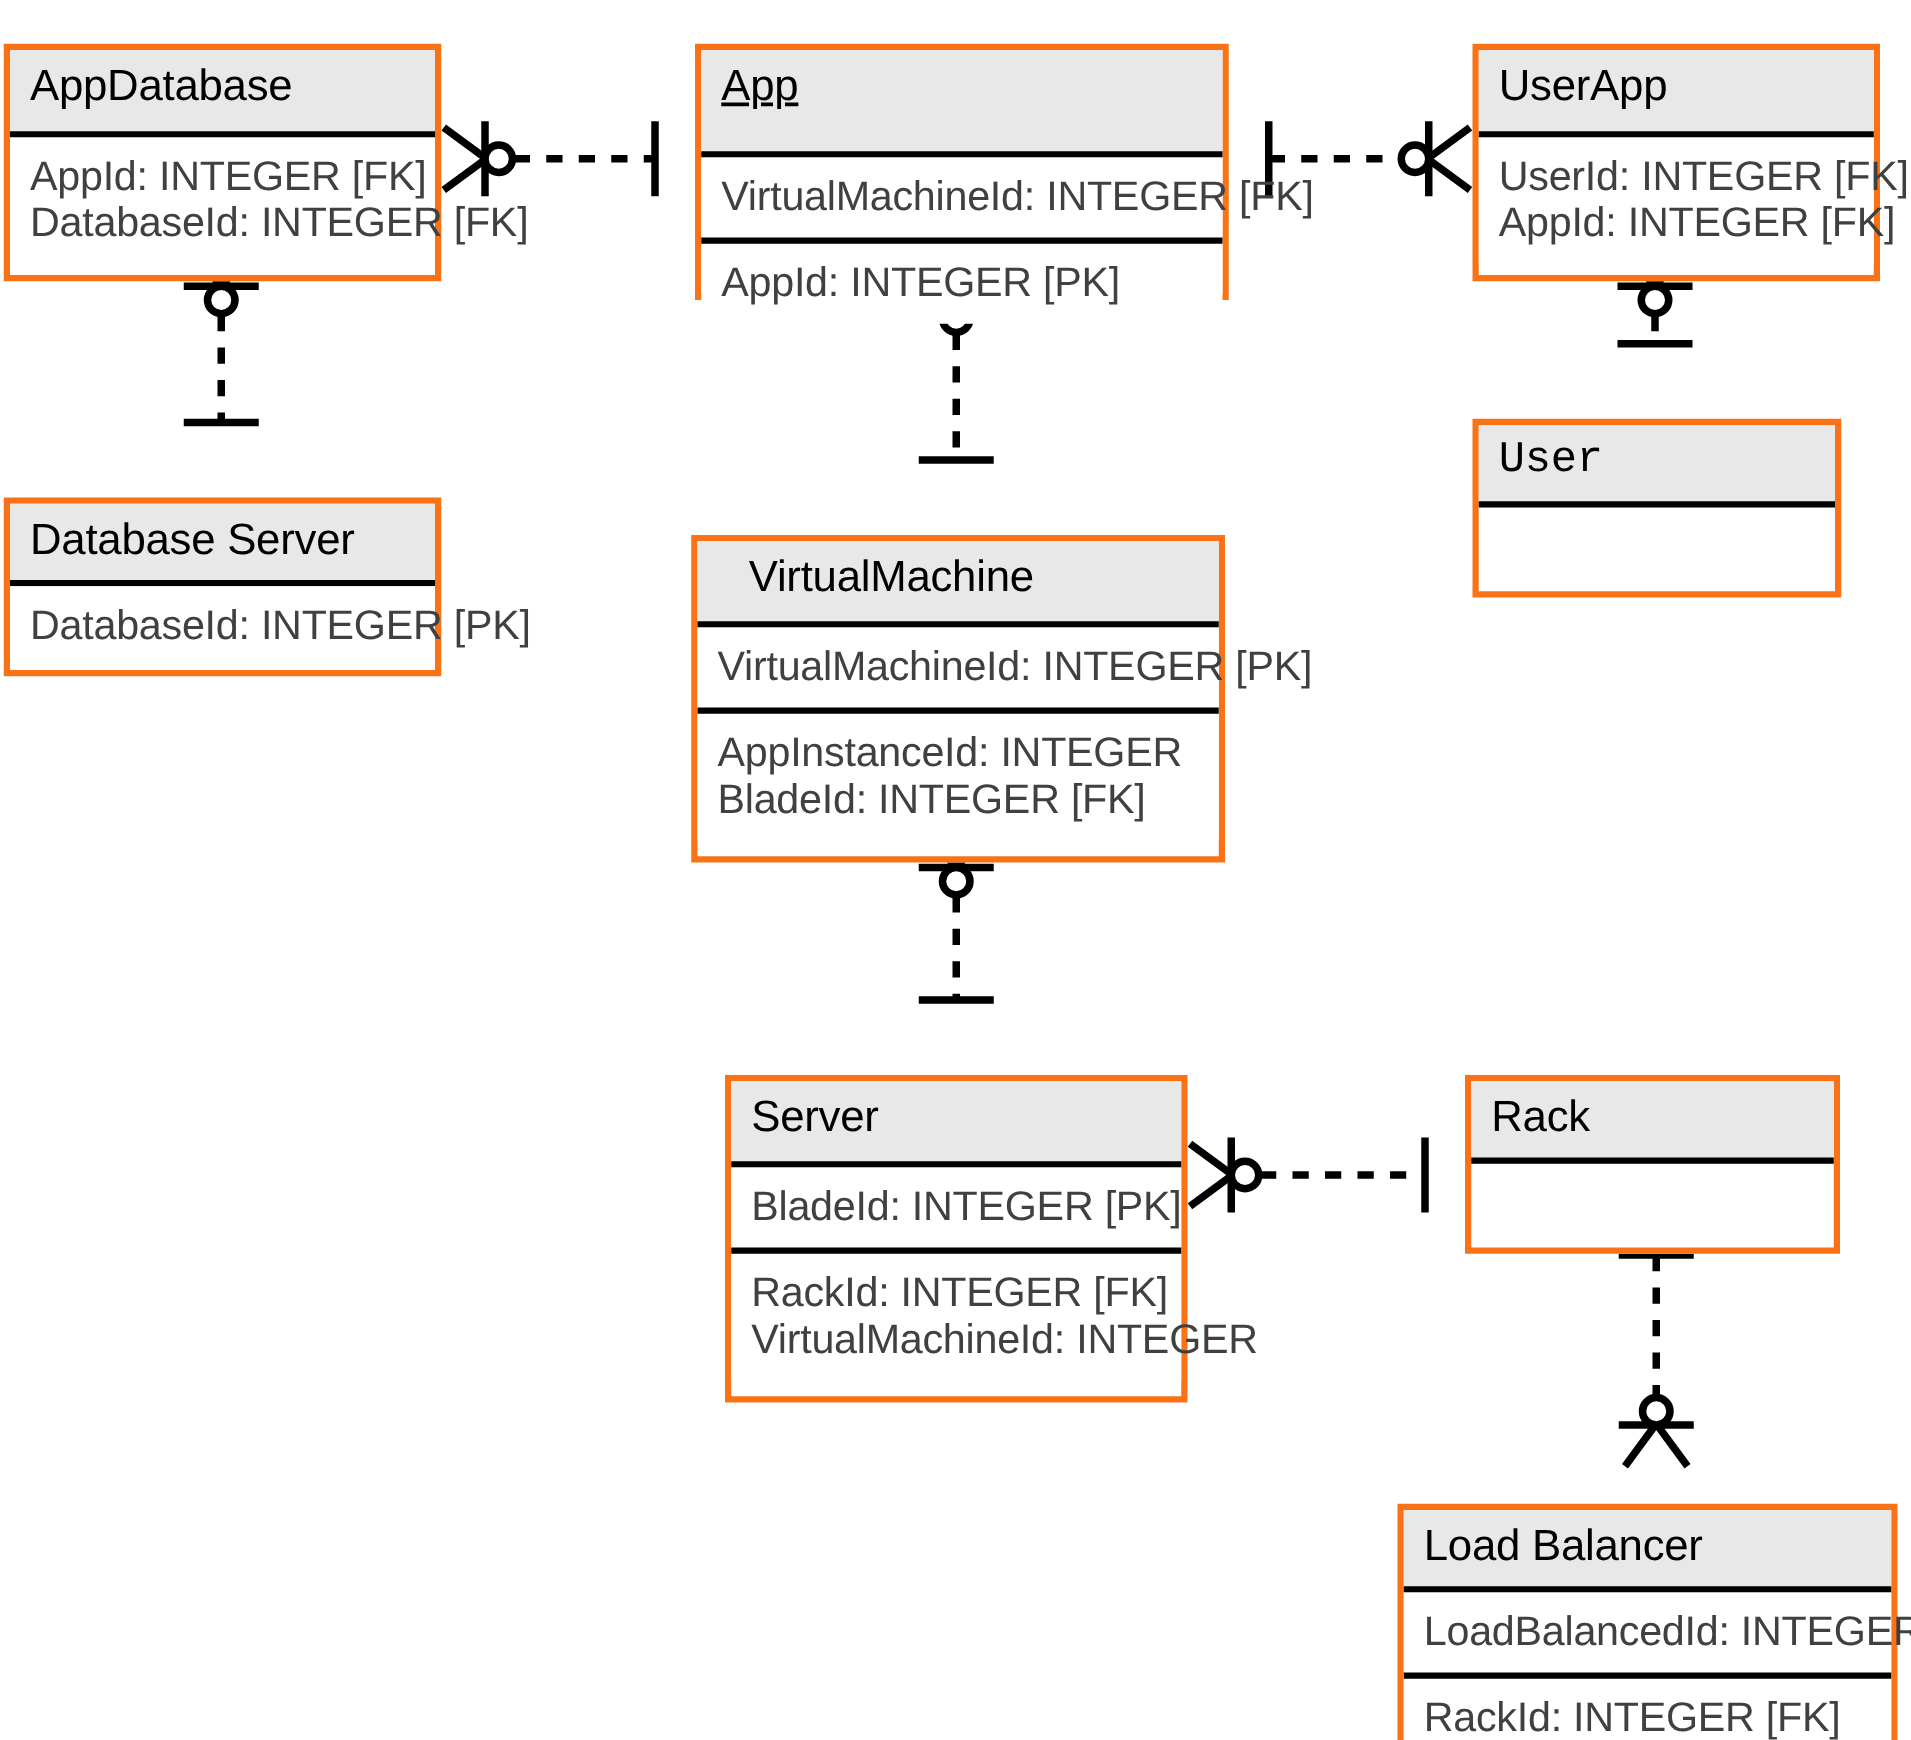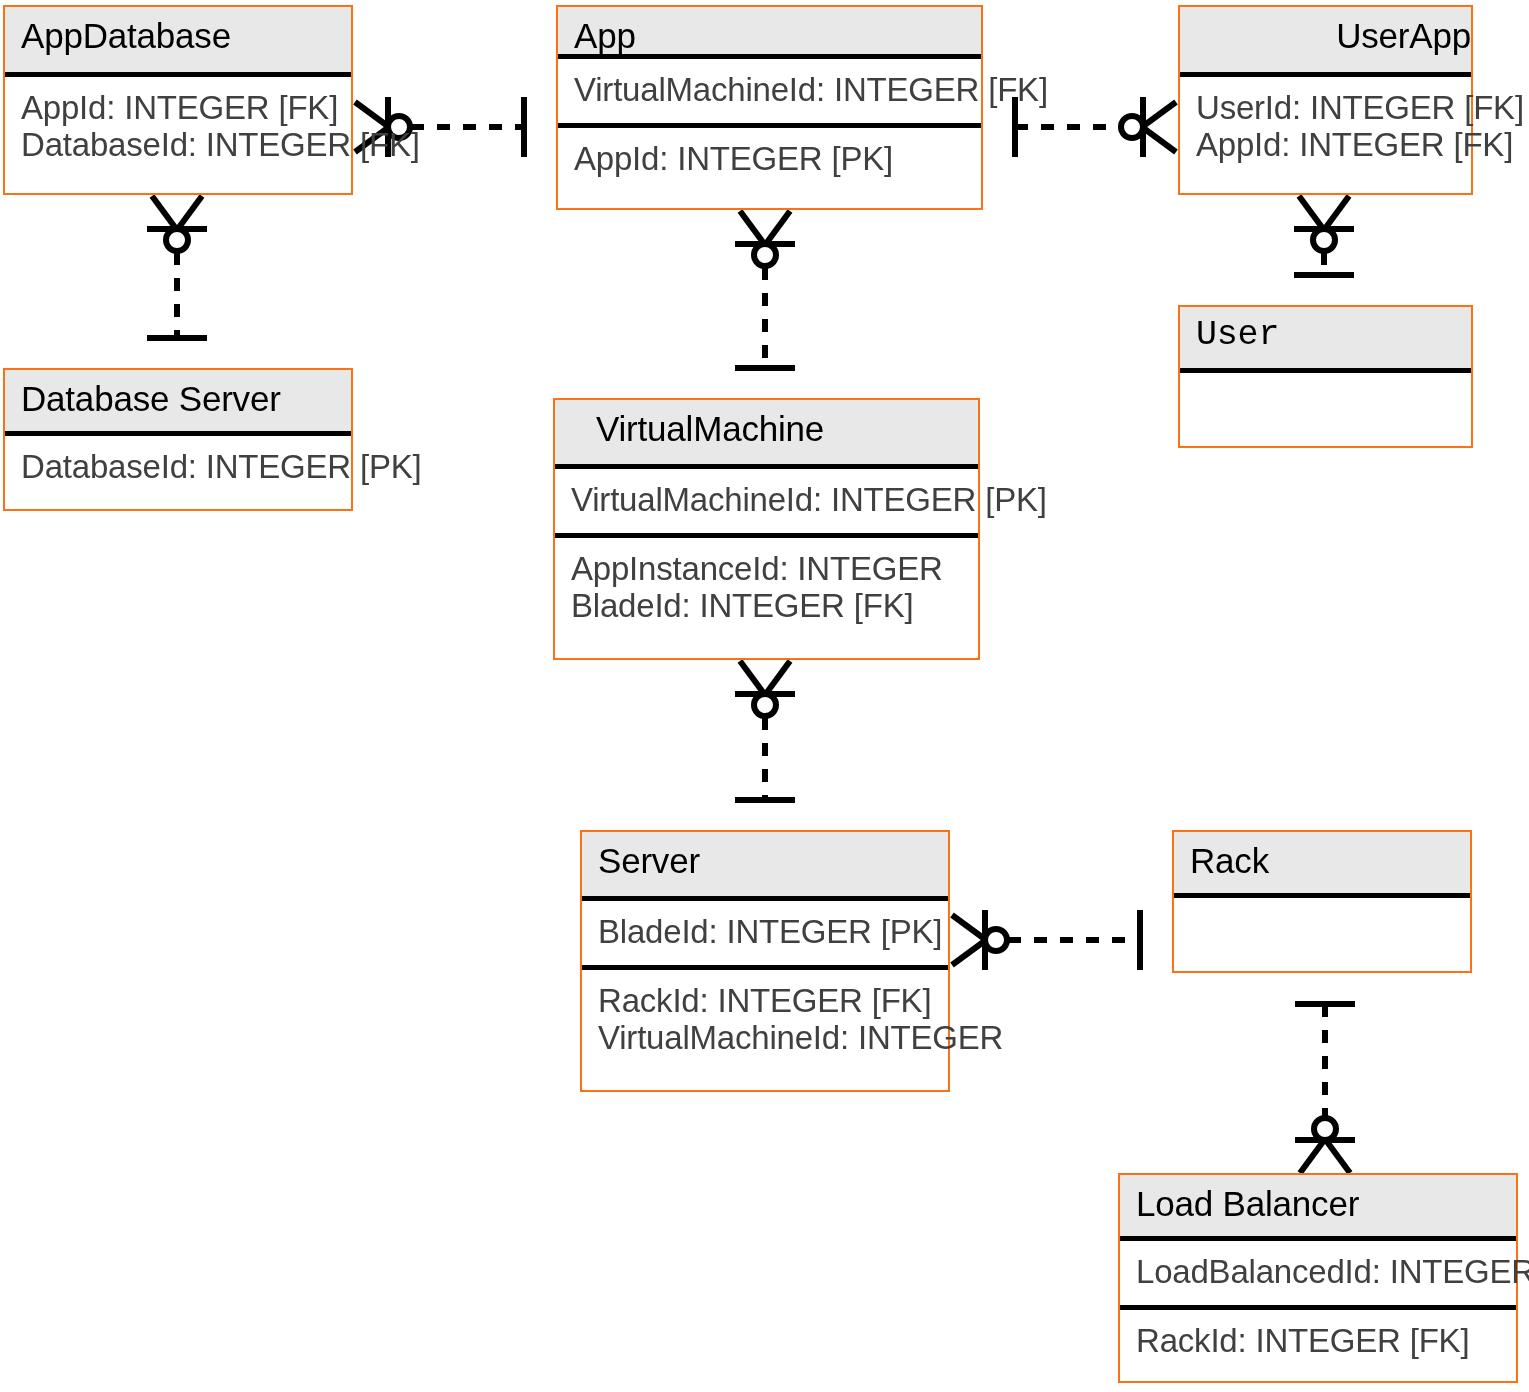--- a/index.html
+++ b/index.html
@@ -14,23 +14,24 @@
     position: relative;
     width: 1529px;
     height: 1392px;
     background: #ffffff;
     overflow: hidden;
   }
   
   .entity {
     position: absolute;
     box-sizing: border-box;
-    border: 2px solid #f97316;
+    border: 5px solid #f97316;
     background: #ffffff;
     z-index: 5;
+    margin-top: 30px;
   }
   .entity-header {
     box-sizing: border-box;
     background: #e8e8e8;
     border-bottom: 5px solid #000000;
     font-size: 35px;
     line-height: 1;
     color: #000000;
     padding: 11px 0 12px 16px;
     white-space: nowrap;
@@ -135,29 +136,29 @@
     </svg>
   <div id="entity-layer">
       <div class="entity" style="left: 3px; top: 5px; width: 350px; height: 190px;">
         <div class="entity-header" style="height: 70px;">AppDatabase</div>
         <div class="entity-section">
           <span class="attr-line">AppId: INTEGER [FK]</span>
           <span class="attr-line">DatabaseId: INTEGER [FK]</span>
         </div>
       </div>
       <div class="entity" style="left: 556px; top: 5px; width: 427px; height: 205px;">
-        <div class="entity-header" style="height: 52px;">App</div>
+        <div class="entity-header" style="height: 86px; text-decoration: underline;">App</div>
         <div class="entity-section">
           <span class="attr-line">VirtualMachineId: INTEGER [FK]</span>
         </div>
         <div class="entity-section">
           <span class="attr-line">AppId: INTEGER [PK]</span>
         </div>
       </div>
-      <div class="entity" style="left: 1178px; top: 5px; width: 295px; height: 190px; text-align: right;">
+      <div class="entity" style="left: 1178px; top: 5px; width: 326px; height: 190px;">
         <div class="entity-header" style="height: 70px;">UserApp</div>
         <div class="entity-section">
           <span class="attr-line">UserId: INTEGER [FK]</span>
           <span class="attr-line">AppId: INTEGER [FK]</span>
         </div>
       </div>
       <div class="entity" style="left: 3px; top: 368px; width: 350px; height: 143px;">
         <div class="entity-header" style="height: 66px;">Database Server</div>
         <div class="entity-section">
           <span class="attr-line">DatabaseId: INTEGER [PK]</span>

